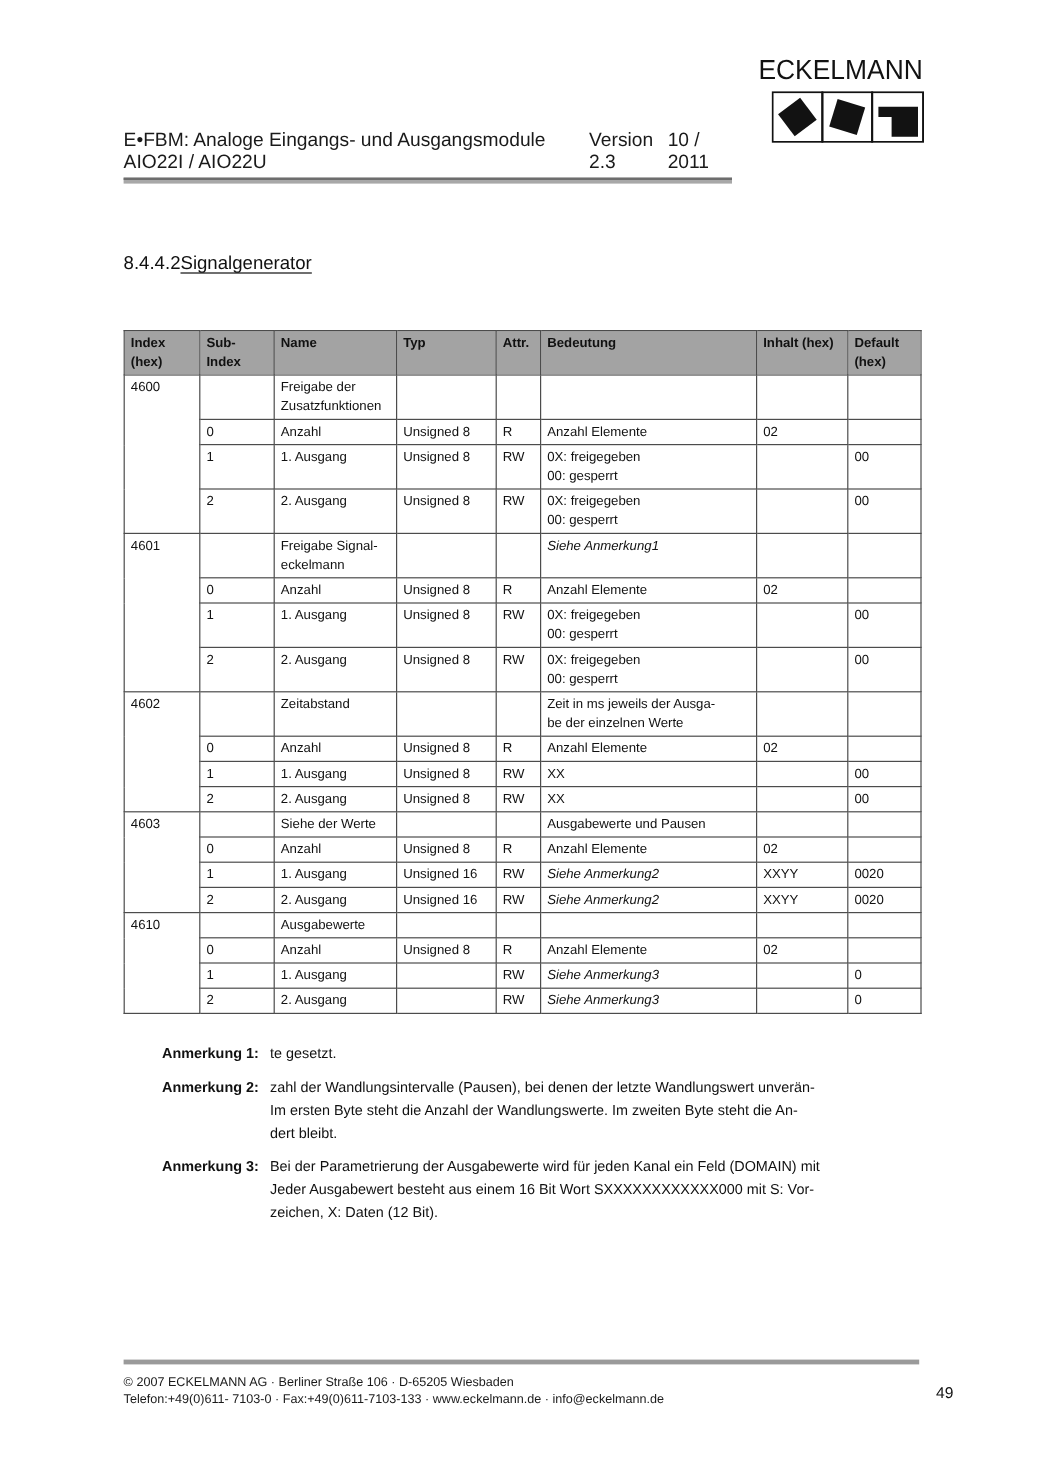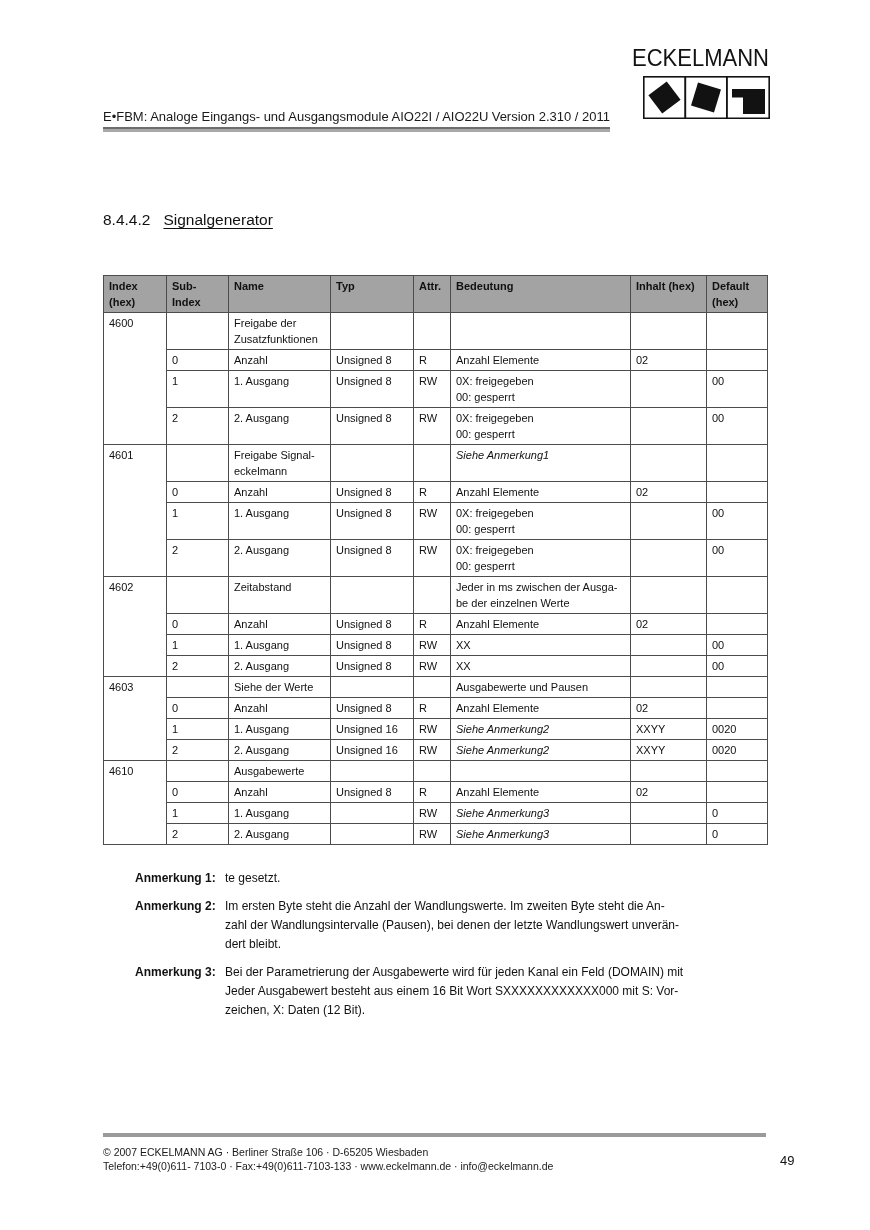--- a/index.html
+++ b/index.html
@@ -6,32 +6,32 @@
   html,body { background:#ffffff; }
   body {
     width:870px; height:1230px; position:relative;
     font-family:"Liberation Sans", sans-serif; color:#111;
   }
   .page { position:absolute; inset:0; background:#fff; }
 
   
   .doc-head { position:absolute; left:103px; top:109px; width:507px; }
   .doc-head-row { display:flex; justify-content:space-between; align-items:baseline;
-    font-size:13px; color:#1a1a1a; }
+    font-size:16px; color:#1a1a1a; }
   .ver { display:flex; }
   .head-rule { margin-top:3px; height:5px; border-top:2px solid #6d6d6d; background:#a8a8a8; }
 
   
   .logo { position:absolute; left:632px; top:46px; width:138px; }
   .logo-text { display:block; width:138px; height:24px; }
   .logo-mark { display:block; width:127px; height:43px; margin:6px 0 0 11px; }
 
   
   .section-heading { position:absolute; left:103px; top:211px; font-size:15.5px; color:#111; }
-  .section-heading .num { margin-right:13px; }
+  .section-heading .num { }
   .section-heading .ttl { text-decoration:underline; text-underline-offset:3px; }
 
   
   .tbl-wrap { position:absolute; left:103px; top:275px; }
   table { border-collapse:collapse; table-layout:fixed; width:664px;
     font-size:11px; color:#111; }
   th, td { border:1px solid #4c4c4c; padding:2px 3px 2px 5px;
     vertical-align:top; text-align:left; line-height:16px; overflow:hidden; }
   th { background:#a3a3a3; font-weight:bold; }
   td.idx { vertical-align:top; }
@@ -293,21 +293,21 @@
             <td rowspan="4" class="idx">
               <div>4602</div>
             </td>
             <td></td>
             <td>
               <div>Zeitabstand</div>
             </td>
             <td></td>
             <td></td>
             <td>
-              <div>Jeder in ms zwischen der Ausga-</div>
+              <div>Zeit in ms jeweils der Ausga-</div>
               <div>be der einzelnen Werte</div>
             </td>
             <td></td>
             <td></td>
           </tr>
           <tr>
             <td>
               <div>0</div>
             </td>
             <td>
@@ -532,22 +532,22 @@
   <div class="notes" id="notes">
       <div class="note">
         <div class="note-label">Anmerkung 1:</div>
         <div class="note-body">
           <div>te gesetzt.</div>
         </div>
       </div>
       <div class="note">
         <div class="note-label">Anmerkung 2:</div>
         <div class="note-body">
+          <div>zahl der Wandlungsintervalle (Pausen), bei denen der letzte Wandlungswert unverän-</div>
           <div>Im ersten Byte steht die Anzahl der Wandlungswerte. Im zweiten Byte steht die An-</div>
-          <div>zahl der Wandlungsintervalle (Pausen), bei denen der letzte Wandlungswert unverän-</div>
           <div>dert bleibt.</div>
         </div>
       </div>
       <div class="note">
         <div class="note-label">Anmerkung 3:</div>
         <div class="note-body">
           <div>Bei der Parametrierung der Ausgabewerte wird für jeden Kanal ein Feld (DOMAIN) mit</div>
           <div>Jeder Ausgabewert besteht aus einem 16 Bit Wort SXXXXXXXXXXXX000 mit S: Vor-</div>
           <div>zeichen, X: Daten (12 Bit).</div>
         </div>

